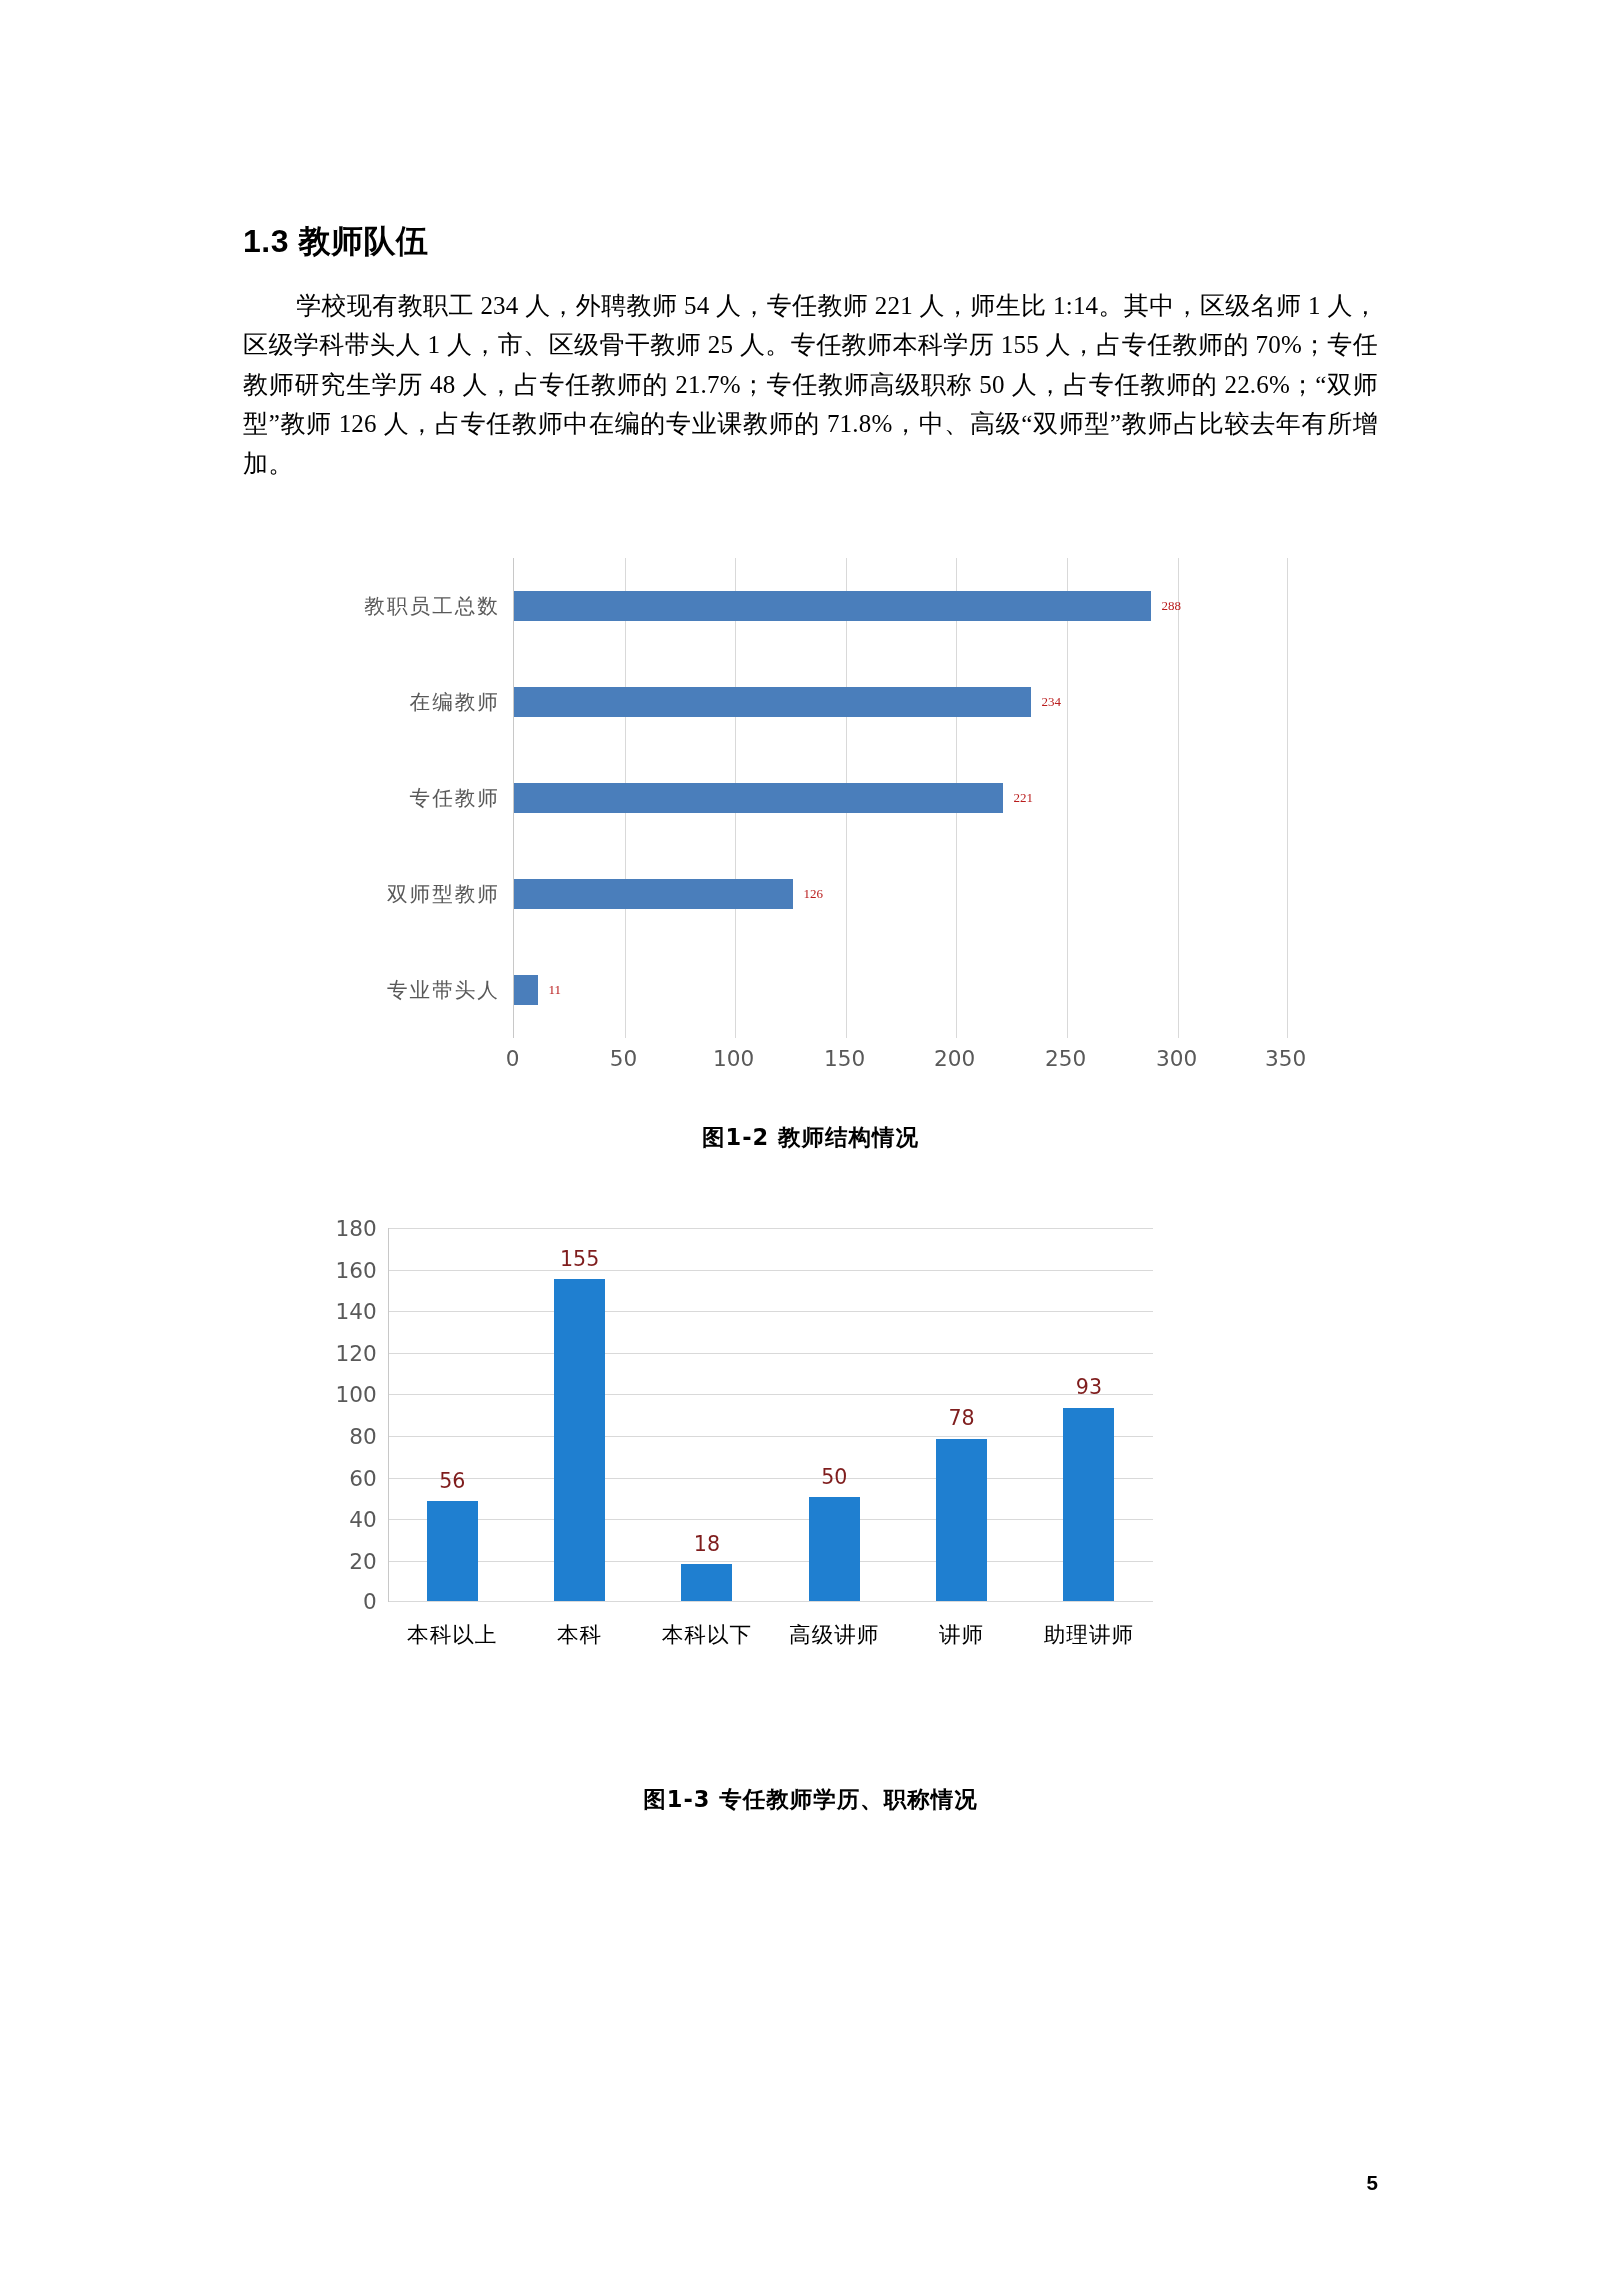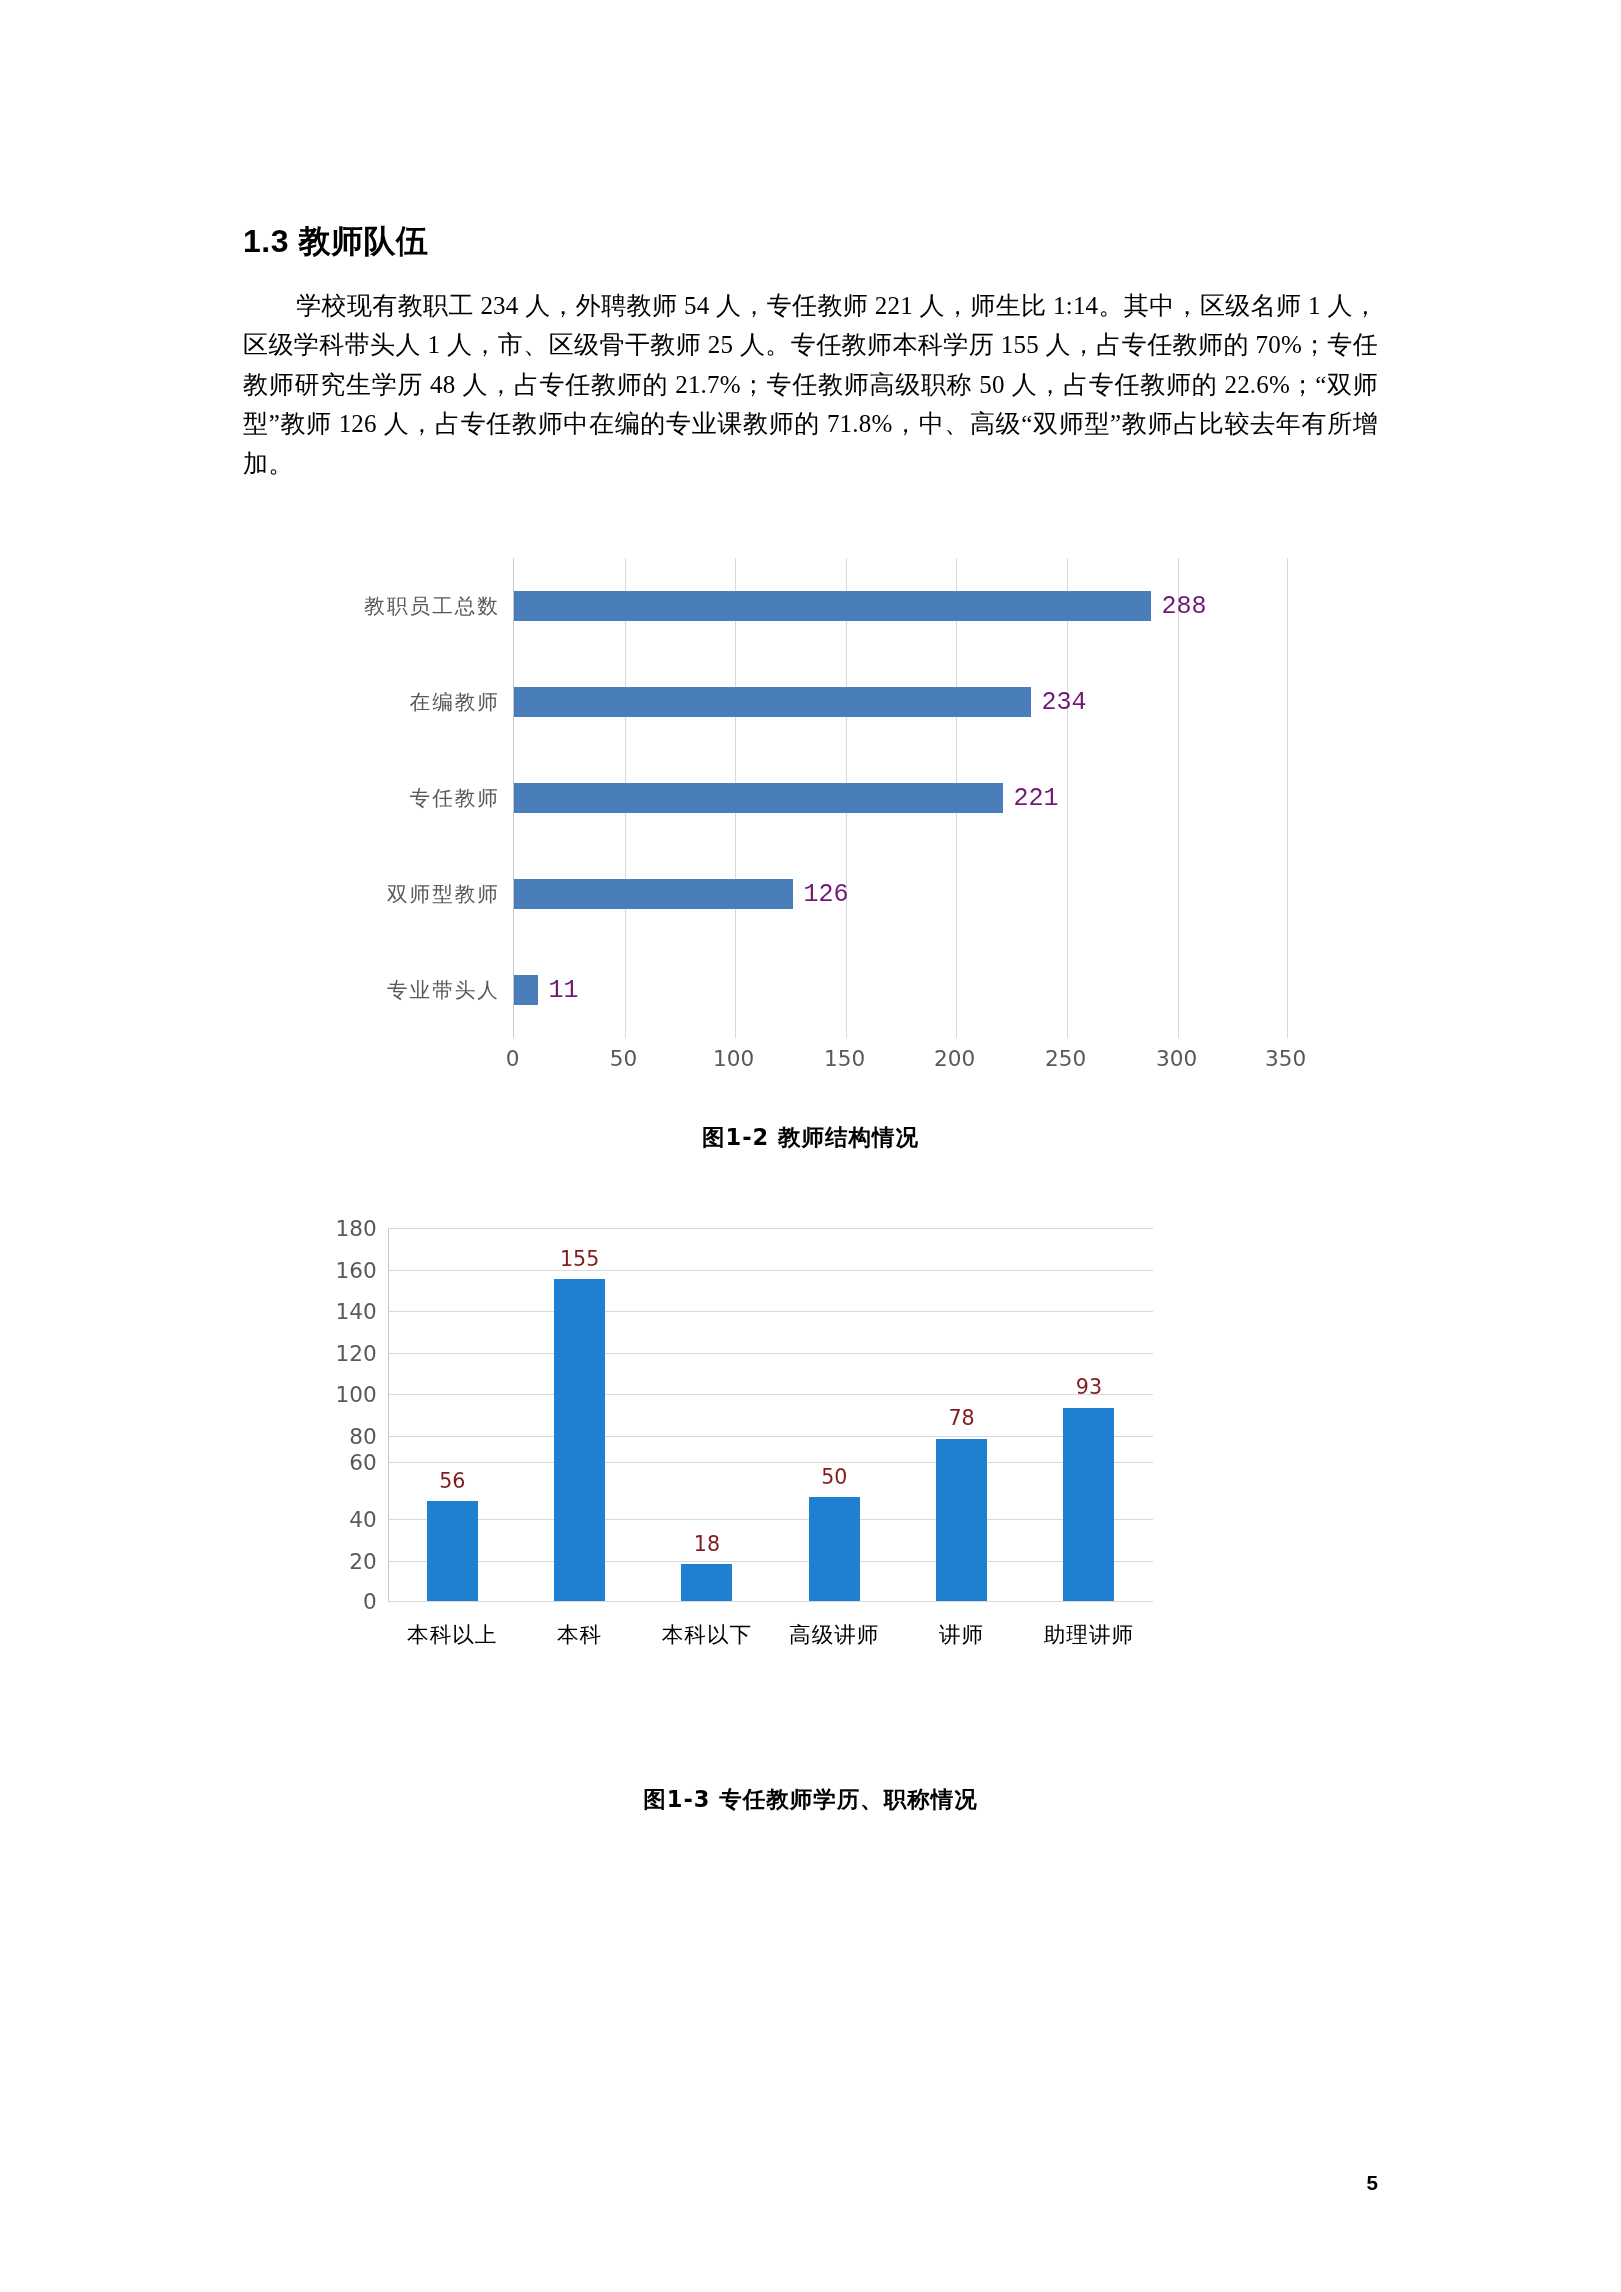--- a/index.html
+++ b/index.html
@@ -93,23 +93,23 @@
     font-size: 20.6px;
     color: #595959;
     letter-spacing: 2px;
   }
   .c1-bar {
     height: 30px;
     background: #4a7ebb;
   }
   .c1-val {
     margin-left: 10.8px;
-    font-family: Liberation Mono, monospace;
-    font-size: 25px;
-    color: #701a75;
+    font-family: Liberation Serif, serif;
+    font-size: 13px;
+    color: #b91c1c;
   }
   .c1-xaxis {
     position: absolute;
     left: 250px;
     top: 502px;
     width: 774px;
     height: 39px;
   }
   .c1-tick {
     position: absolute;
@@ -287,21 +287,21 @@
           </div>
         <div class="c2-grid" style="top:125px">
             <span class="c2-ylabel">120</span>
           </div>
         <div class="c2-grid" style="top:166px">
             <span class="c2-ylabel">100</span>
           </div>
         <div class="c2-grid" style="top:208px">
             <span class="c2-ylabel">80</span>
           </div>
-        <div class="c2-grid" style="top:234px">
+        <div class="c2-grid" style="top:250px">
             <span class="c2-ylabel">60</span>
           </div>
         <div class="c2-grid" style="top:291px">
             <span class="c2-ylabel">40</span>
           </div>
         <div class="c2-grid" style="top:333px">
             <span class="c2-ylabel">20</span>
           </div>
         <div class="c2-grid" style="top:373px">
             <span class="c2-ylabel">0</span>

